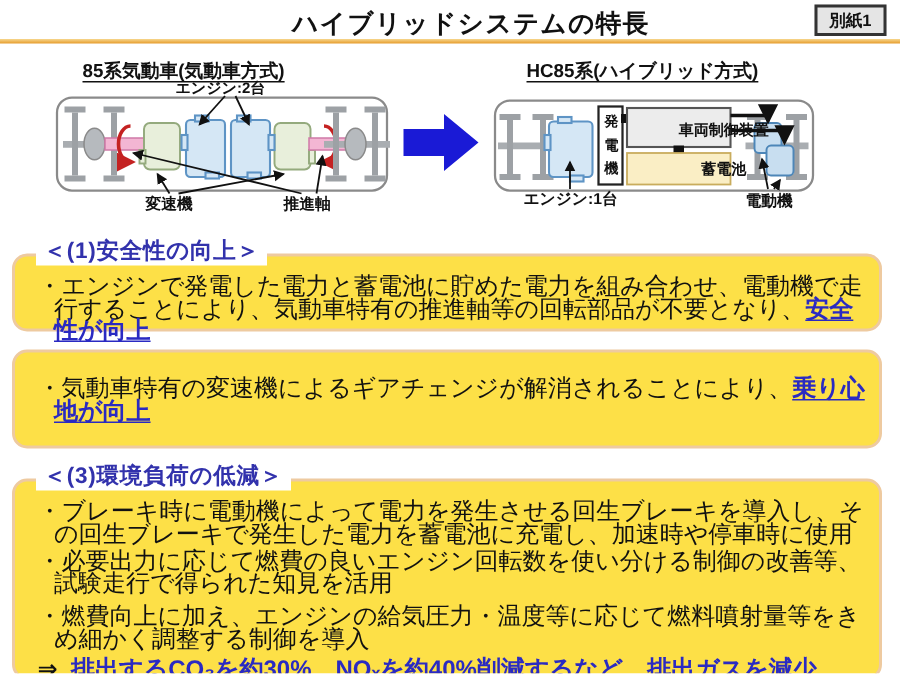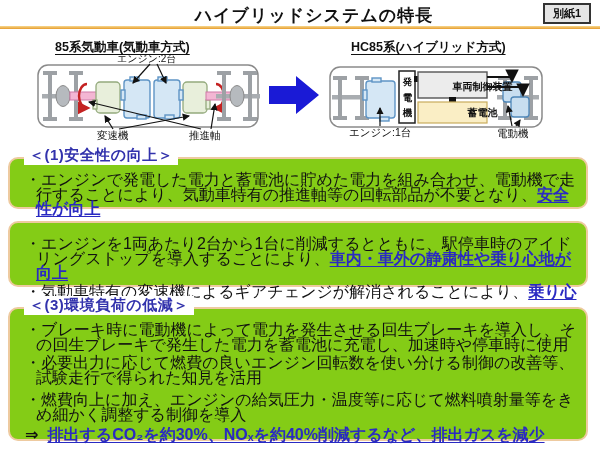--- a/index.html
+++ b/index.html
@@ -8,30 +8,30 @@
 
   .page-title{position:absolute;top:4px;left:14px;width:100%;text-align:center;
     font-size:17px;font-weight:bold;letter-spacing:1px;}
   .tag-box{position:absolute;top:3px;right:9px;border:2px solid #333;background:#e5e5e5;
     padding:1px 8px;font-size:11px;font-weight:bold;}
   .title-rule{position:absolute;top:26px;left:0;width:600px;height:3px;
     background:linear-gradient(180deg,#f7d78e,#e69c2c);}
 
   .dheading{position:absolute;font-size:12.5px;font-weight:bold;text-align:left;
     text-decoration:underline;text-underline-offset:3px;white-space:nowrap;}
-  .dlabel{position:absolute;font-size:10.5px;font-weight:normal;white-space:nowrap;}
+  .dlabel{position:absolute;font-size:10.5px;font-weight:bold;white-space:nowrap;}
   .dlabel.small{font-size:10px;}
   .vlabel{position:absolute;width:15px;font-size:9.5px;font-weight:bold;line-height:15.5px;
     text-align:center;word-break:break-all;}
   .boxlabel{position:absolute;text-align:center;font-size:10px;font-weight:bold;white-space:nowrap;padding-left:30px;}
 
   .diagram-svg{position:absolute;left:0;top:50px;}
 
   .sec{position:absolute;left:8px;width:580px;border:2px solid #eecaa0;border-radius:10px;
-    background:#84cc16;box-sizing:border-box;}
+    background:#fde047;box-sizing:border-box;margin-top:12px;}
   .sec-legend{position:absolute;top:-13px;left:14px;background:#fff;padding:0 5px;
     font-size:15px;font-weight:bold;color:#3232ac;letter-spacing:0.5px;white-space:nowrap;}
   .sec-body{padding:14px 8px 4px 15px;font-size:16px;line-height:14.5px;}
   .sec-body p{margin:0;padding-left:11px;text-indent:-11px;}
   .sec-body p.mt4{margin-top:4px;}
   .sec-body p.mt6{margin-top:6px;}
   .sec-body p.mt8{margin-top:8px;}
   .sec-body p.arrow-line{padding-left:0;text-indent:0;}
   .arrow-glyph{margin-right:9px;font-weight:bold;}
   .link{color:#2a2ac2;text-decoration:underline;text-underline-offset:2px;font-weight:bold;}
@@ -191,21 +191,20 @@
 
   <div class="sec" style="top:157px;height:52px;">
     <div class="sec-legend">＜(1)安全性の向上＞</div>
     <div class="sec-body">
       <p><span>・エンジンで発電した電力と蓄電池に貯めた電力を組み合わせ、電動機で走行することにより、気動車特有の推進軸等の回転部品が不要となり、</span><span class="link">安全性が向上</span></p>
     </div>
   </div>
 
   <div class="sec" style="top:221px;height:66px;">
     <div class="sec-body">
-      <p><span>・エンジンを1両あたり2台から1台に削減するとともに、駅停車時のアイドリングストップを導入することにより、</span><span class="link">車内・車外の静粛性や乗り心地が向上</span></p>
       <p class="mt4"><span>・気動車特有の変速機によるギアチェンジが解消されることにより、</span><span class="link">乗り心地が向上</span></p>
     </div>
   </div>
 
   <div class="sec" style="top:307px;height:134px;">
     <div class="sec-legend">＜(3)環境負荷の低減＞</div>
     <div class="sec-body">
       <p><span>・ブレーキ時に電動機によって電力を発生させる回生ブレーキを導入し、その回生ブレーキで発生した電力を蓄電池に充電し、加速時や停車時に使用</span></p>
       <p class="mt4"><span>・必要出力に応じて燃費の良いエンジン回転数を使い分ける制御の改善等、試験走行で得られた知見を活用</span></p>
       <p class="mt8"><span>・燃費向上に加え、エンジンの給気圧力・温度等に応じて燃料噴射量等をきめ細かく調整する制御を導入</span></p>

